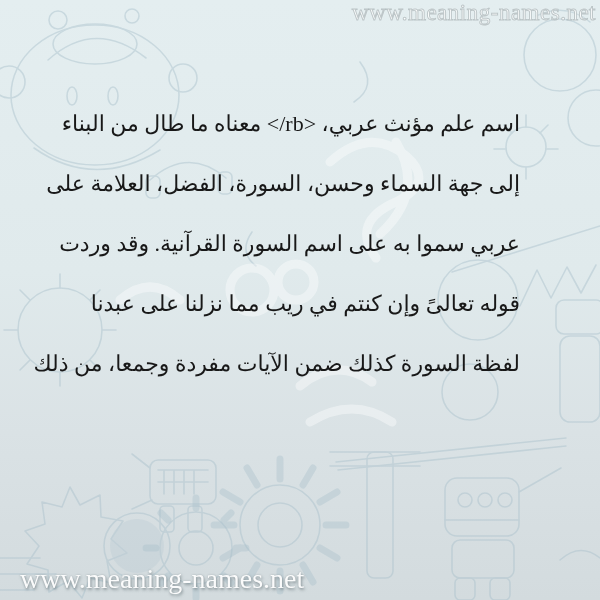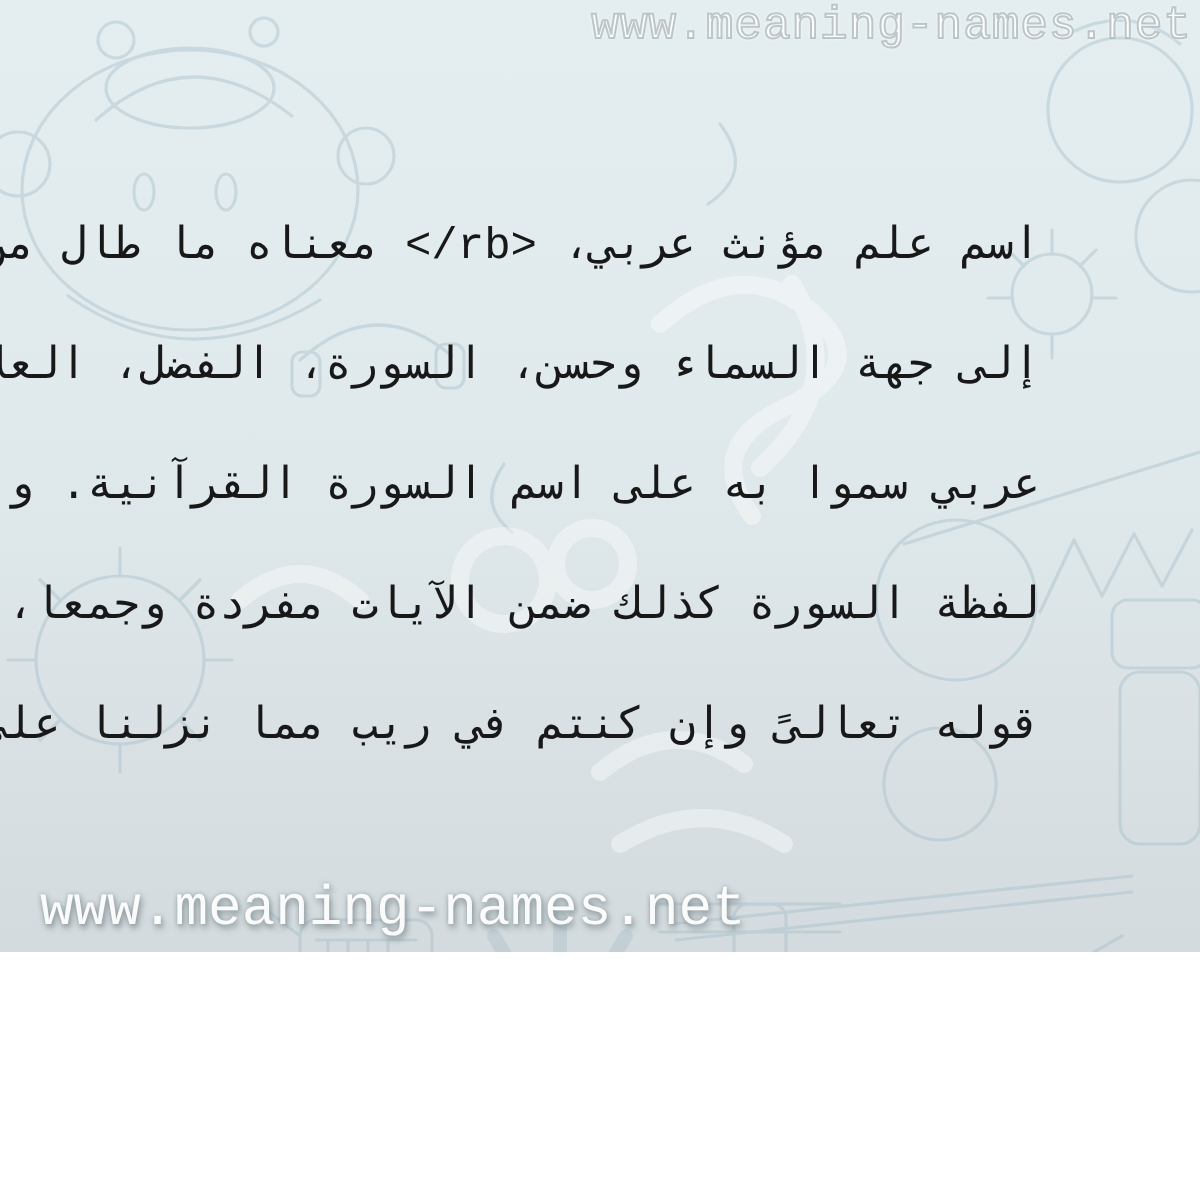--- a/index.html
+++ b/index.html
@@ -1,21 +1,21 @@
 <!DOCTYPE html>
 <html lang="ar" style="--background-top: #e4eef0; --background-bottom: #d3dbde; --title: #8a8c33; --text: #181818; --watermark: #ffffff; --doodle: #a9c0cb;"><head>
 <meta charset="utf-8">
 <style>
   * { box-sizing: border-box; }
   html, body { margin: 0; padding: 0; }
   .canvas {
     position: relative;
-    width: 600px; height: 476px;
+    width: 600px; height: 600px;
     overflow: hidden;
-    font-family: Liberation Mono, monospace;
+    font-family: Liberation Serif, serif;
     background: linear-gradient(180deg,
       var(--background-top, #e4eef0) 0%,
       #e0eaec 45%,
       #dae2e5 72%,
       var(--background-bottom, #d3dbde) 100%);
   }
   .doodles { position: absolute; inset: 0; color: var(--doodle, #a9c0cb); z-index: 1; }
   .watermark-top {
     position: absolute; top: 0; right: 4px;
     font-size: 23px; letter-spacing: .5px;
@@ -142,19 +142,19 @@
     </g>
   </svg>
 
   <div class="watermark-top">www.meaning-names.net</div>
 
 
   <div class="text-block">
     <div class="meaning-line">اسم علم مؤنث عربي، ⁦&lt;/rb&gt;⁩ معناه ما طال من البناء</div>
     <div class="meaning-line">إلى جهة السماء وحسن، السورة، الفضل، العلامة على</div>
     <div class="meaning-line">عربي سموا به على اسم السورة القرآنية. وقد وردت</div>
+    <div class="meaning-line">قوله تعالىً وإن كنتم في ريب مما نزلنا على عبدنا</div>
     <div class="meaning-line">لفظة السورة كذلك ضمن الآيات مفردة وجمعا، من ذلك</div>
-    <div class="meaning-line">قوله تعالىً وإن كنتم في ريب مما نزلنا على عبدنا</div>
   </div>
 
   <div class="watermark-bottom">www.meaning-names.net</div>
 
 </div>
 
 </body></html>

